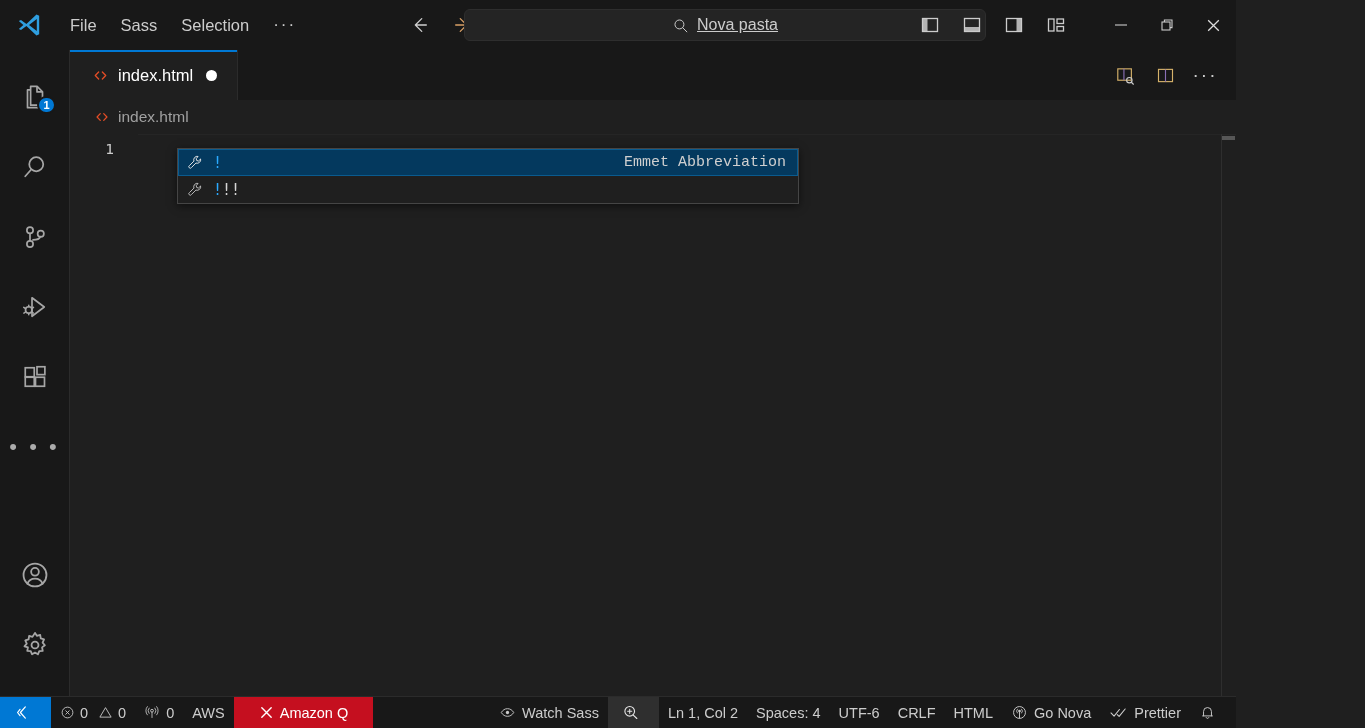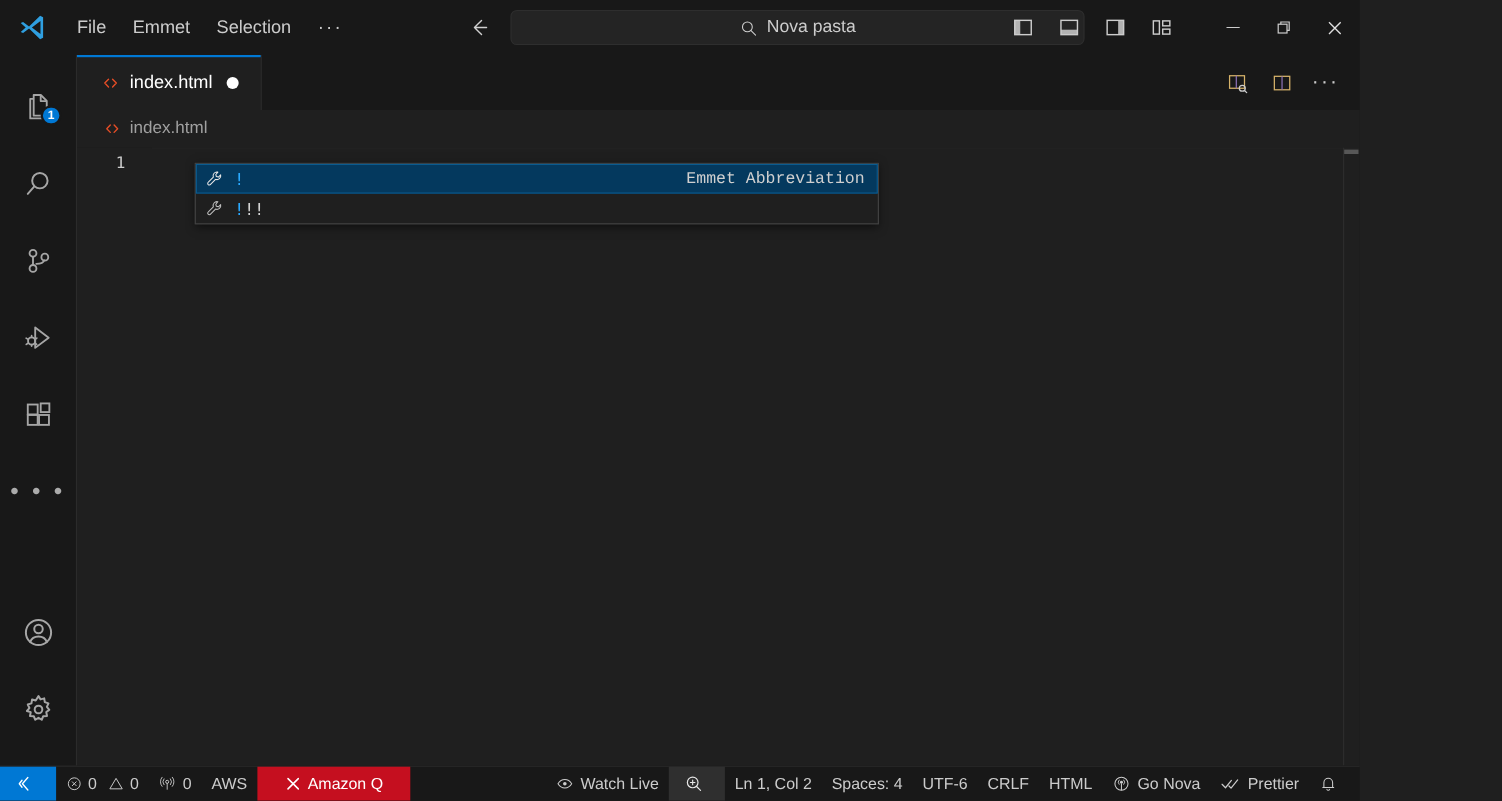--- a/index.html
+++ b/index.html
@@ -30,21 +30,21 @@
   .navbtns { display:flex; align-items:center; gap: 14px; margin-left: 96px; }
   .navbtn { width: 30px; height: 30px; display:flex; align-items:center; justify-content:center; border-radius:4px; }
   .navbtn.back svg path { stroke:#cfcfcf; }
   .navbtn.fwd svg path { stroke:#d9a066; }
   .qinput {
     position: absolute; left: 464px; top: 9px;
     width: 522px; height: 32px;
     background: #242424; border: 1px solid #2e2e2e; border-radius: 6px;
     display: flex; align-items: center; justify-content: center; gap: 8px;
   }
-  .qinput .qtext { font-size: 16px; color: #cccccc; }
+  .qinput .qtext { font-size: 16px; color: #cccccc; text-decoration: underline; }
   .win-actions { position: absolute; right: 0; top: 0; height: 50px; display: flex; align-items: center; }
   .layout-icons { display:flex; align-items:center; gap: 14px; margin-right: 28px; }
   .licon { width: 28px; height: 28px; display:flex; align-items:center; justify-content:center; border-radius: 4px; }
   .wbtn { width: 46px; height: 50px; display:flex; align-items:center; justify-content:center; }
 
   
   .body { flex: 1 1 auto; display: flex; min-height: 0; }
 
   
   .activitybar {
@@ -151,21 +151,21 @@
   <div class="titlebar">
 
     <div class="vs-logo">
       <svg width="26" height="26" viewBox="0 0 24 24">
         <path d="M18.9 2.2 9.6 11.1 4.6 7.3 2.6 8.3l4.2 3.7-4.2 3.7 2 1 5-3.8 9.3 8.9 2.5-1.2V3.4L18.9 2.2Zm.3 4.3v11L12 12l7.2-5.5Z" fill="#2f9fe0"></path>
       </svg>
     </div>
 
     <div class="menu">
       <div class="menu-item">File</div>
-      <div class="menu-item">Emmet</div>
+      <div class="menu-item">Sass</div>
       <div class="menu-item">Selection</div>
       <div class="menu-item menu-dots">···</div>
     </div>
 
     <div class="navbtns">
       <div class="navbtn back">
         <svg width="22" height="22" viewBox="0 0 24 24" fill="none">
             <path d="M15 5 8 12l7 7M8 12h12" stroke="#cfcfcf" stroke-width="1.4" stroke-linecap="round" stroke-linejoin="round"></path>
           </svg>
       </div>
@@ -453,21 +453,21 @@
 
     <div class="sb-right">
 
       <div class="sb-item">
         <span class="ico">
           <svg width="17" height="17" viewBox="0 0 24 24" fill="none">
               <path d="M3.2 12c2.2-3.6 5.3-5.4 8.8-5.4S18.6 8.4 20.8 12c-2.2 3.6-5.3 5.4-8.8 5.4S5.4 15.6 3.2 12Z" stroke="#cccccc" stroke-width="1.3"></path>
               <circle cx="12" cy="12" r="2.3" fill="#cccccc"></circle>
             </svg>
         </span>
-        <span>Watch Live</span>
+        <span>Watch Sass</span>
       </div>
 
       <div class="sb-item sb-zoom">
         <span class="ico">
           <svg width="19" height="19" viewBox="0 0 24 24" fill="none">
               <circle cx="11" cy="10.5" r="6.1" stroke="#e6e6e6" stroke-width="1.4"></circle>
               <path d="M8.4 10.5h5.2M11 7.9v5.2" stroke="#e6e6e6" stroke-width="1.3" stroke-linecap="round"></path>
               <path d="M15.5 15.2 20 19.6" stroke="#e6e6e6" stroke-width="1.4" stroke-linecap="round"></path>
             </svg>
         </span>

